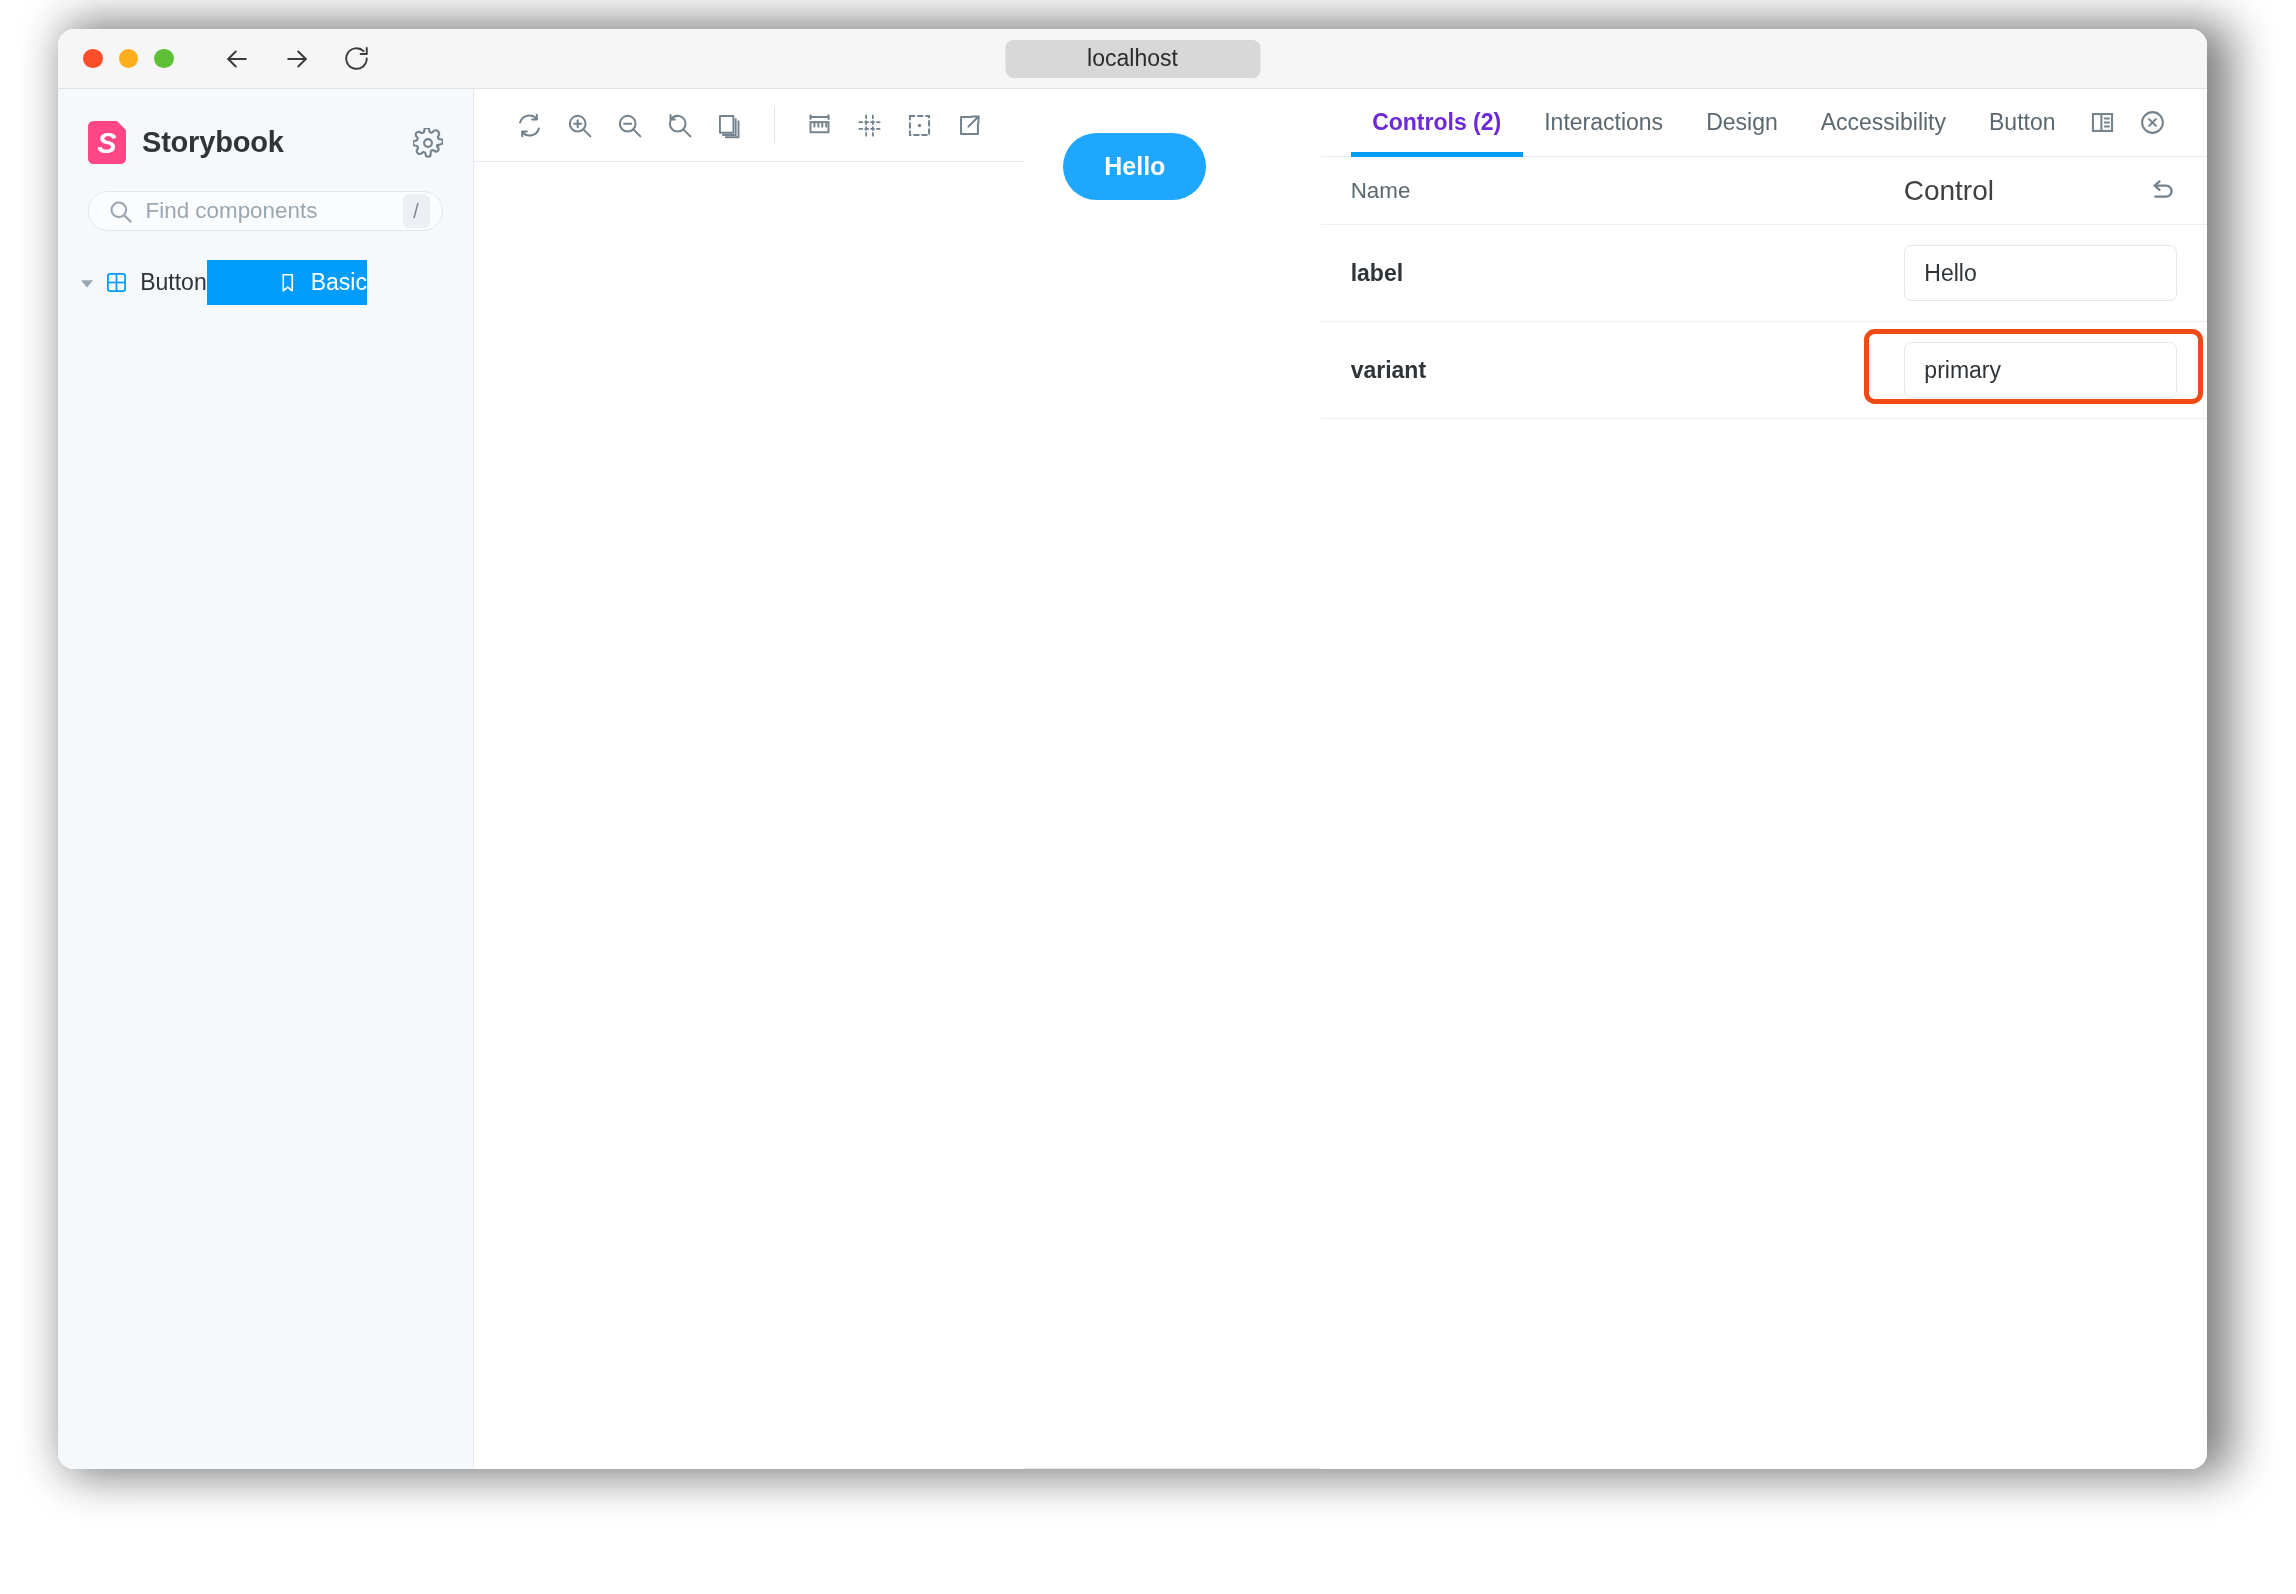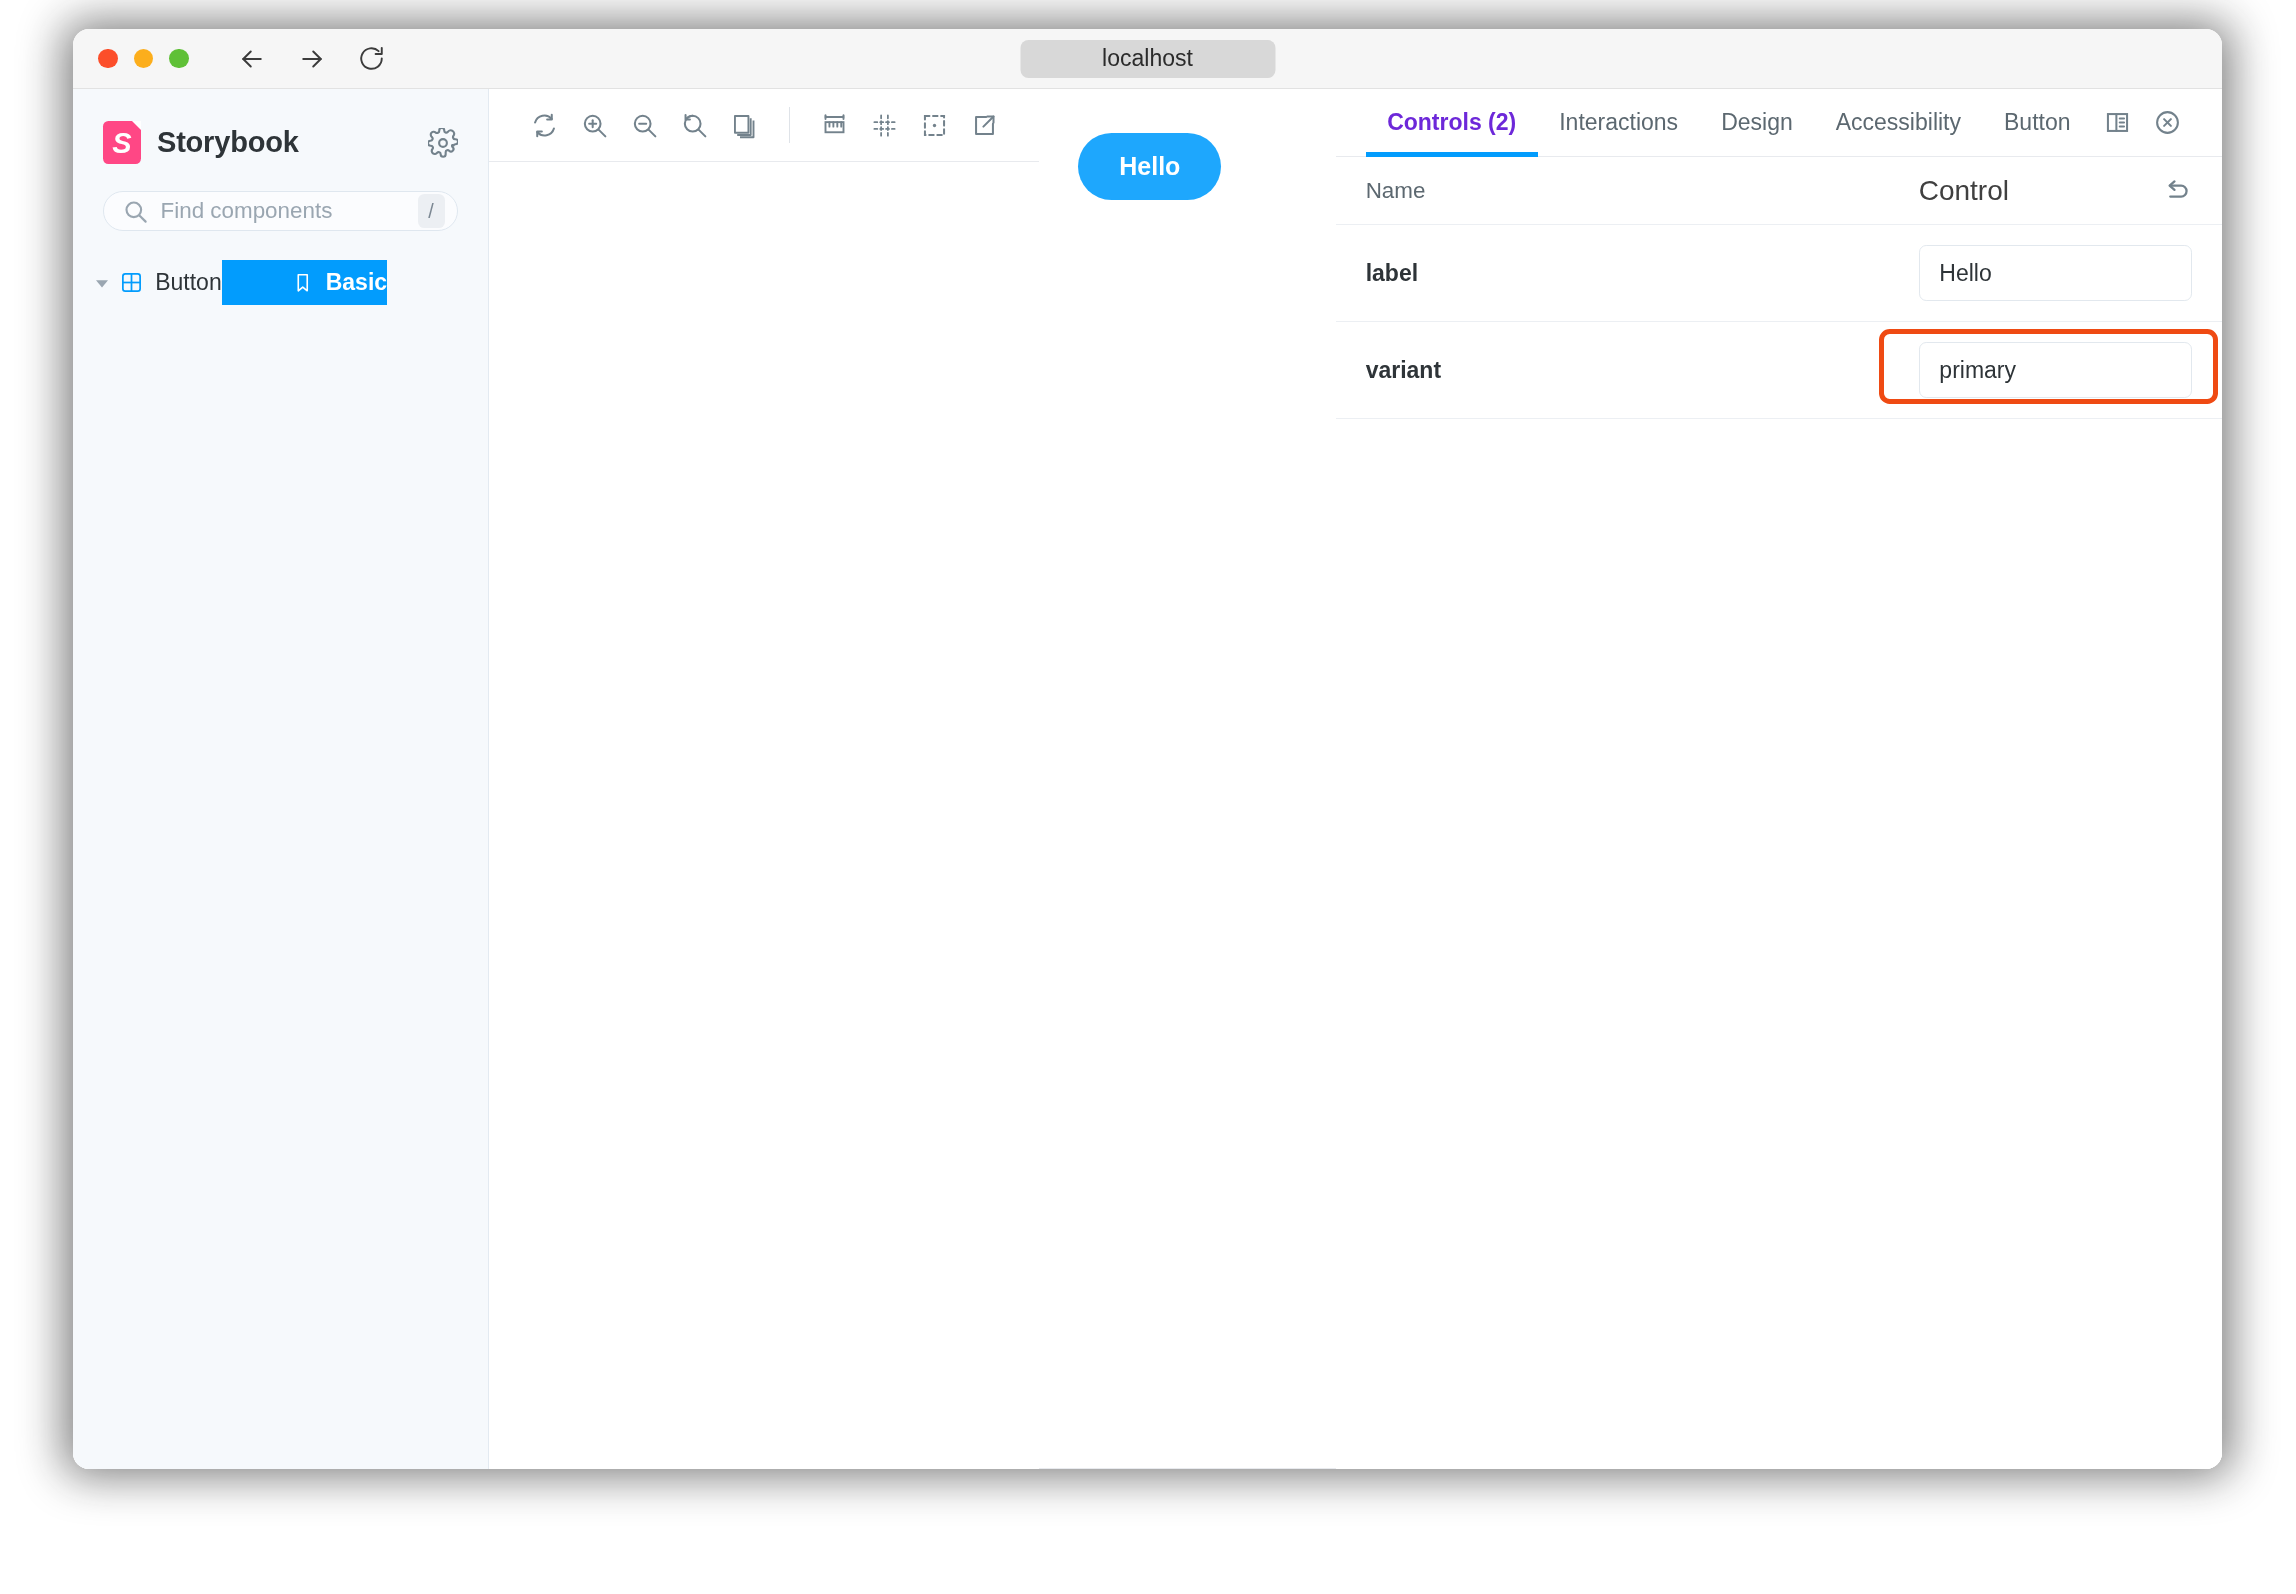--- a/index.html
+++ b/index.html
@@ -27,21 +27,21 @@
     top: 21.5px;
     width: 2167px;
     height: 1454px;
     border-radius: 19.7px;
     background: #111;
     filter: blur(23px);
     opacity: 0.55;
   }
   #window {
     position: absolute;
-    left: 73px;
+    left: 58px;
     top: 29px;
     width: 2149px;
     height: 1440px;
     border-radius: 16px;
     overflow: hidden;
     background: #ffffff;
     display: flex;
     flex-direction: column;
   }
 
@@ -218,21 +218,21 @@
     padding-left: 70px;
     background: #029cfd;
   }
   .caret {
     color: #9aa6b1;
     margin-right: 9px;
     display: flex;
   }
   .tree-icon { display: flex; margin-right: 12.5px; }
   .tree-label { font-size: 23px; color: #2e3438; }
-  .tree-row.story .tree-label { color: #ffffff; font-weight: bold; }
+  .tree-row.story .tree-label { color: #ffffff; font-weight: normal; }
 
   
   #main {
     flex: 1 1 auto;
     display: flex;
     flex-direction: row;
     min-width: 0;
     background: #ffffff;
   }
 

